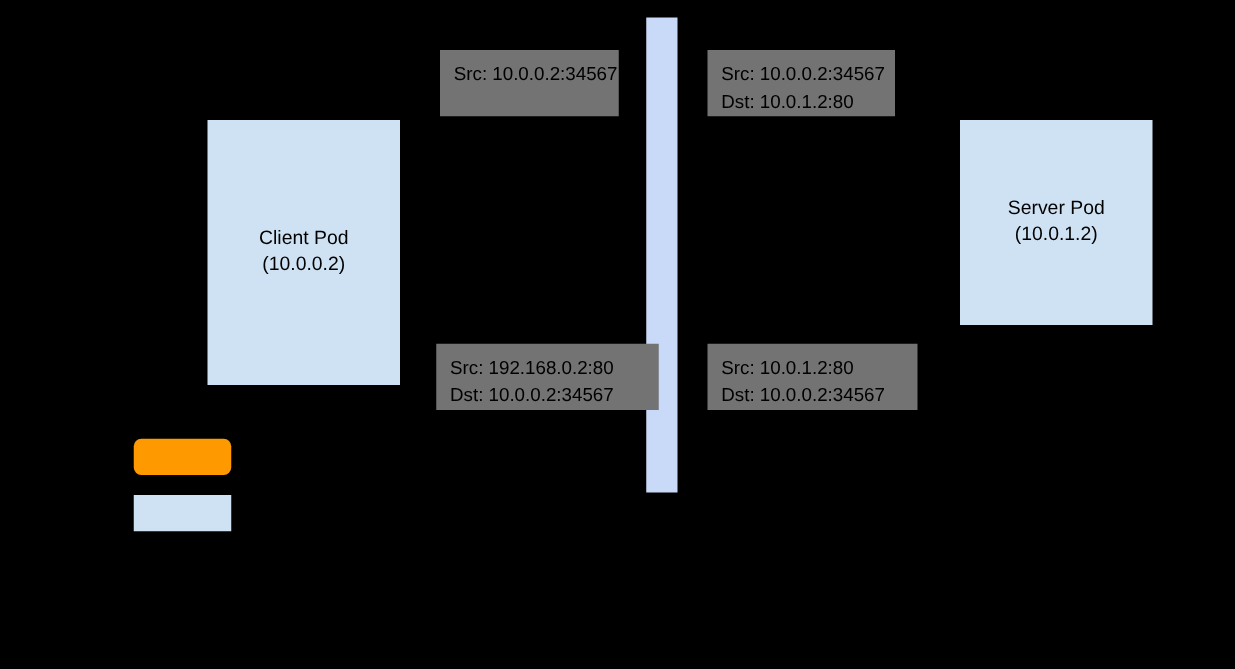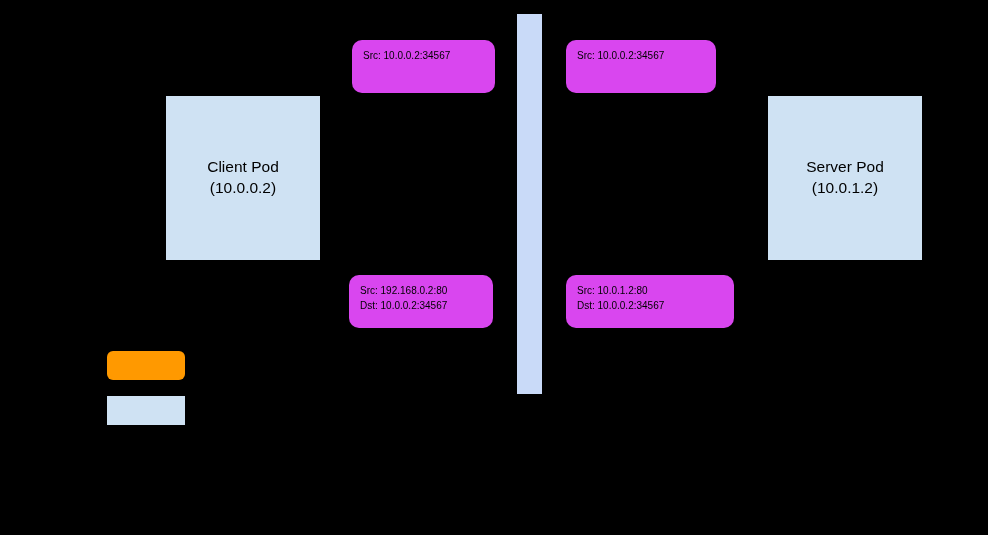--- a/index.html
+++ b/index.html
@@ -26,26 +26,26 @@
     text-align: center;
     font-size: 15.5px;
     line-height: 1.35;
   }
   .boundary-bar {
     position: absolute;
     background: #c9daf8;
   }
   .packet-label {
     position: absolute;
-    background: #d946ef;
+    background: #737373;
     color: #000000;
-    border-radius: 10px;
+    border-radius: 0;
     box-sizing: border-box;
     padding: 9px 11px;
-    font-size: 10px;
+    font-size: 15px;
     line-height: 1.45;
     white-space: nowrap;
   }
   .legend-swatch {
     position: absolute;
     width: 78px;
     height: 29px;
   }
   .legend-swatch.orange {
     background: #ff9900;
@@ -55,39 +55,40 @@
     background: #cfe2f3;
   }
 </style>
 </head>
 <body>
 
 <div id="canvas">
 
   <div class="boundary-bar" style="left:517px; top:14px; width:25px; height:380px;"></div>
 
-  <div class="node-box" style="left:166px; top:96px; width:154px; height:164px;">
+  <div class="node-box" style="left:166px; top:96px; width:154px; height:212px;">
     <span>Client Pod</span>
     <span>(10.0.0.2)</span>
   </div>
 
   <div class="node-box" style="left:768px; top:96px; width:154px; height:164px;">
     <span>Server Pod</span>
     <span>(10.0.1.2)</span>
   </div>
 
   <div class="packet-label" style="left:352px; top:40px; width:143px; height:53px;">
     <div>Src: 10.0.0.2:34567</div>
   </div>
 
   <div class="packet-label" style="left:566px; top:40px; width:150px; height:53px;">
     <div>Src: 10.0.0.2:34567</div>
+    <div>Dst: 10.0.1.2:80</div>
   </div>
 
-  <div class="packet-label" style="left:349px; top:275px; width:144px; height:53px;">
+  <div class="packet-label" style="left:349px; top:275px; width:178px; height:53px;">
     <div>Src: 192.168.0.2:80</div>
     <div>Dst: 10.0.0.2:34567</div>
   </div>
 
   <div class="packet-label" style="left:566px; top:275px; width:168px; height:53px;">
     <div>Src: 10.0.1.2:80</div>
     <div>Dst: 10.0.0.2:34567</div>
   </div>
 
   <div class="legend-swatch orange" style="left:107px; top:351px;"></div>

